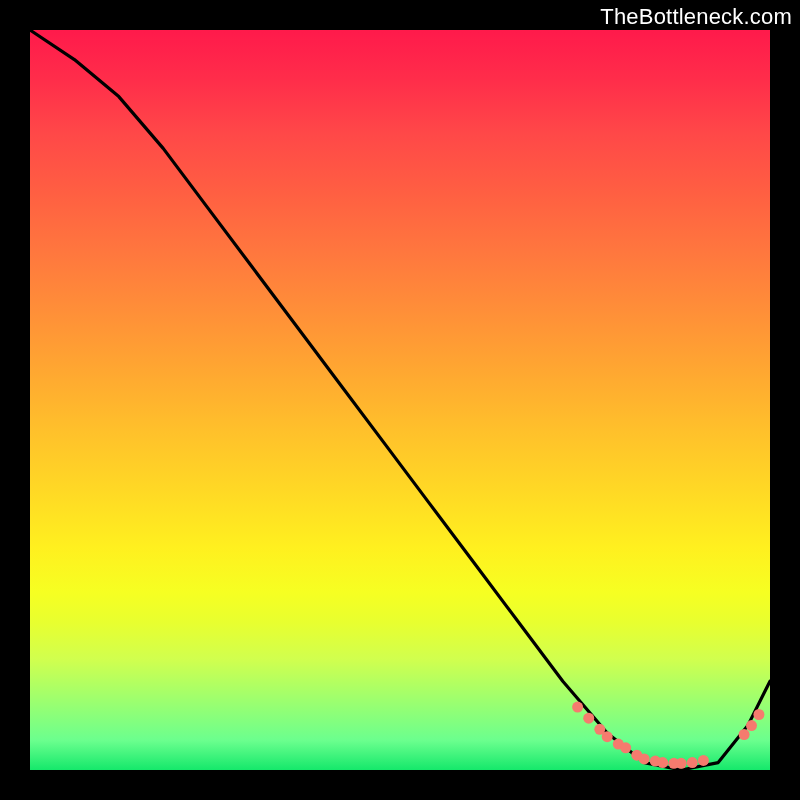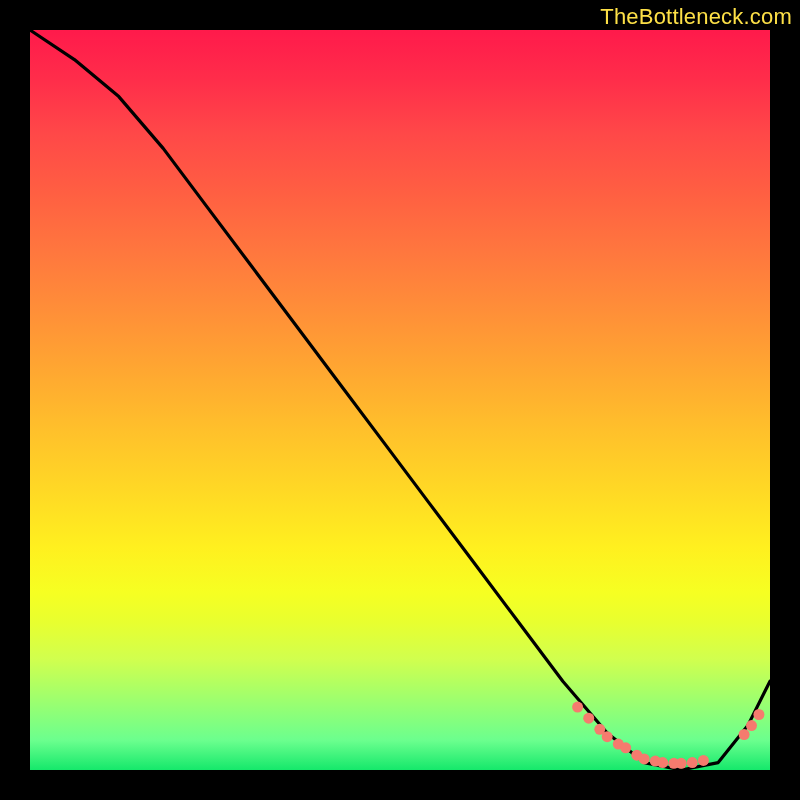--- a/index.html
+++ b/index.html
@@ -14,21 +14,21 @@
   .frame {
     position: relative;
     width: 800px;
     height: 800px;
     background: #000;
   }
   .watermark {
     position: absolute;
     top: 4px;
     right: 8px;
-    color: #fde047;
+    color: #ffffff;
     font-size: 22px;
     font-weight: 500;
     letter-spacing: 0.2px;
     user-select: none;
   }
   .plot-area {
     position: absolute;
     left: 30px;
     top: 30px;
     width: 740px;

